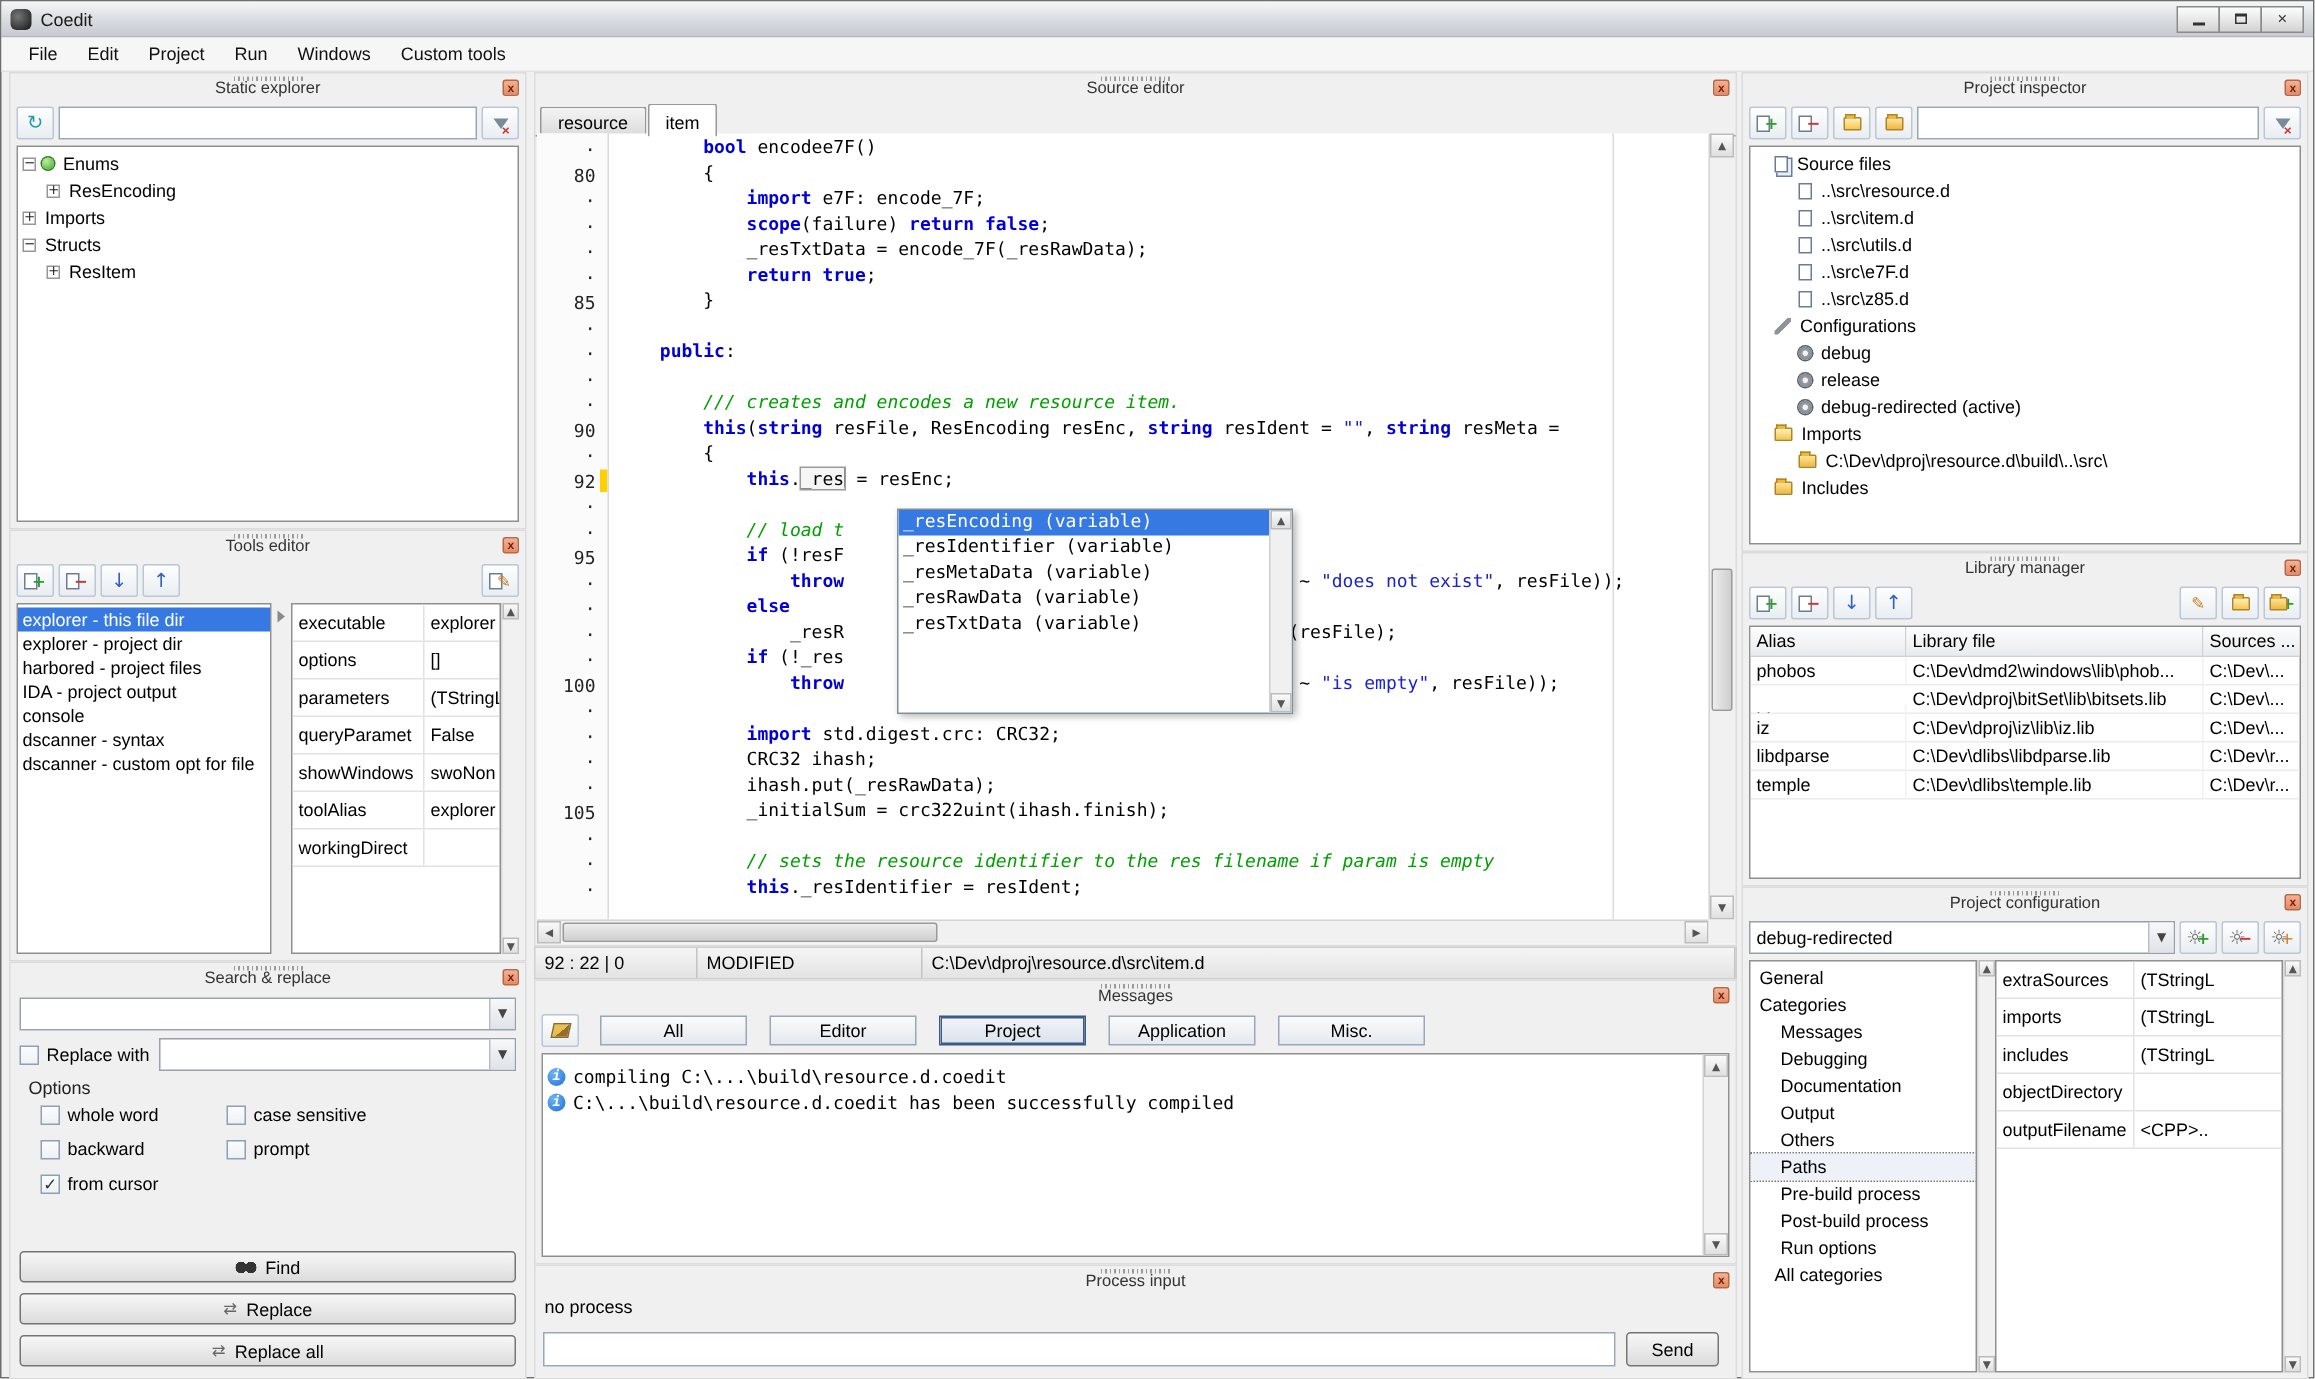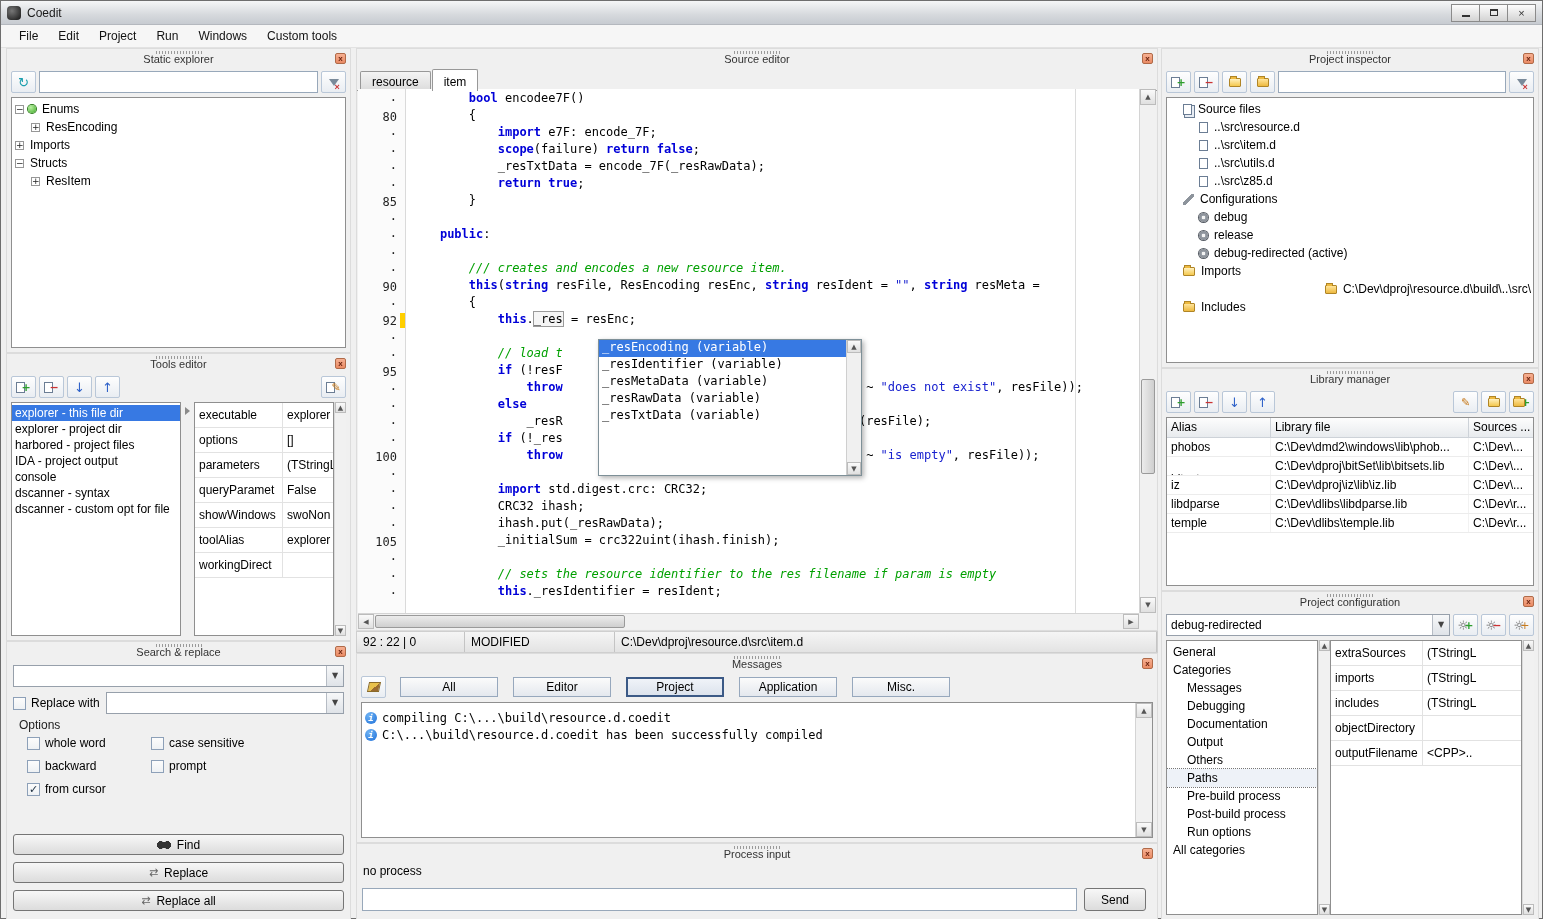--- a/index.html
+++ b/index.html
@@ -624,20 +624,25 @@
           <span class="tlabel">..\src\item.d</span>
         </div>
         <div class="trow" style="padding-left: 19px;">
           <span class="expspace"></span>
           <span class="tico ic-doc"></span>
           <span class="tlabel">..\src\utils.d</span>
         </div>
         <div class="trow" style="padding-left: 19px;">
           <span class="expspace"></span>
           <span class="tico ic-doc"></span>
+          <span class="tlabel">..\src\e7F.d</span>
+        </div>
+        <div class="trow" style="padding-left: 19px;">
+          <span class="expspace"></span>
+          <span class="tico ic-doc"></span>
           <span class="tlabel">..\src\z85.d</span>
         </div>
         <div class="trow" style="padding-left: 3px;">
           <span class="expspace"></span>
           <span class="tico ic-wrench"></span>
           <span class="tlabel">Configurations</span>
         </div>
         <div class="trow" style="padding-left: 19px;">
           <span class="expspace"></span>
           <span class="tico ic-gear"></span>
@@ -651,21 +656,21 @@
         <div class="trow" style="padding-left: 19px;">
           <span class="expspace"></span>
           <span class="tico ic-gear"></span>
           <span class="tlabel">debug-redirected (active)</span>
         </div>
         <div class="trow" style="padding-left: 3px;">
           <span class="expspace"></span>
           <span class="tico ic-folder-open"></span>
           <span class="tlabel">Imports</span>
         </div>
-        <div class="trow" style="padding-left: 19px; justify-content: flex-end;">
+        <div class="trow" style="padding-left: 19px;">
           <span class="expspace"></span>
           <span class="tico ic-folder"></span>
           <span class="tlabel">C:\Dev\dproj\resource.d\build\..\src\</span>
         </div>
         <div class="trow" style="padding-left: 3px;">
           <span class="expspace"></span>
           <span class="tico ic-folder"></span>
           <span class="tlabel">Includes</span>
         </div>
       </div>
@@ -770,21 +775,21 @@
           <div class="crow" style="padding-left: 6px;">Categories</div>
           <div class="crow" style="padding-left: 20px;">Messages</div>
           <div class="crow" style="padding-left: 20px;">Debugging</div>
           <div class="crow" style="padding-left: 20px;">Documentation</div>
           <div class="crow" style="padding-left: 20px;">Output</div>
           <div class="crow" style="padding-left: 20px;">Others</div>
           <div class="crow sel" style="padding-left: 20px;">Paths</div>
           <div class="crow" style="padding-left: 20px;">Pre-build process</div>
           <div class="crow" style="padding-left: 20px;">Post-build process</div>
           <div class="crow" style="padding-left: 20px;">Run options</div>
-          <div class="crow" style="padding-left: 6px;">All categories</div>
+          <div class="crow" style="padding-left: 16px;">All categories</div>
         </div>
       <div class="minisb">
         <span class="sba" style="left:0;right:0;top:0;height:11px">▲</span>
         <span class="sba" style="left:0;right:0;bottom:0;height:11px">▼</span>
       </div>
       <div class="sunken pgrid" id="pc-grid" style="flex:1">
           <div class="prow">
             <div class="pname" style="width: 92px;">extraSources</div>
             <div class="pval">(TStringL</div>
           </div>

